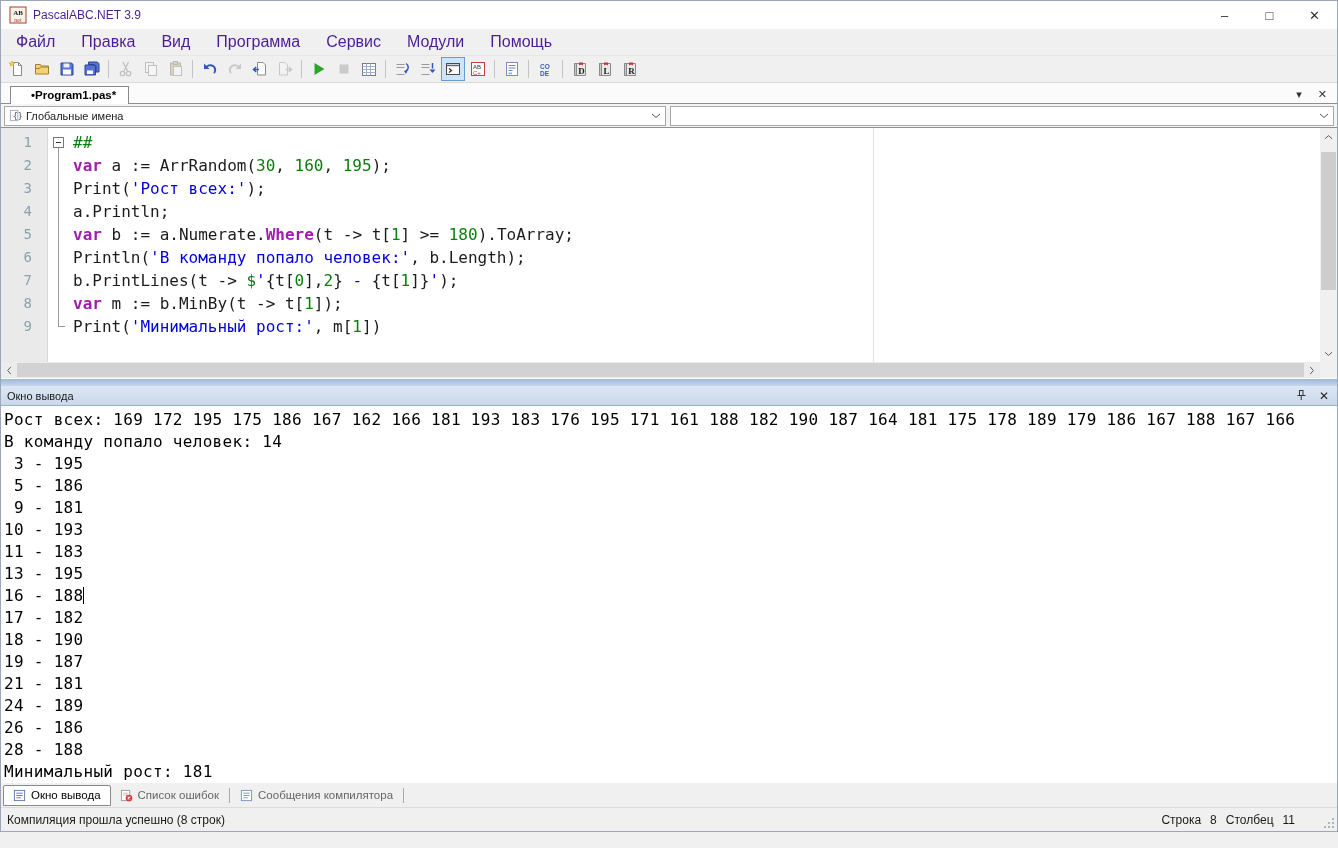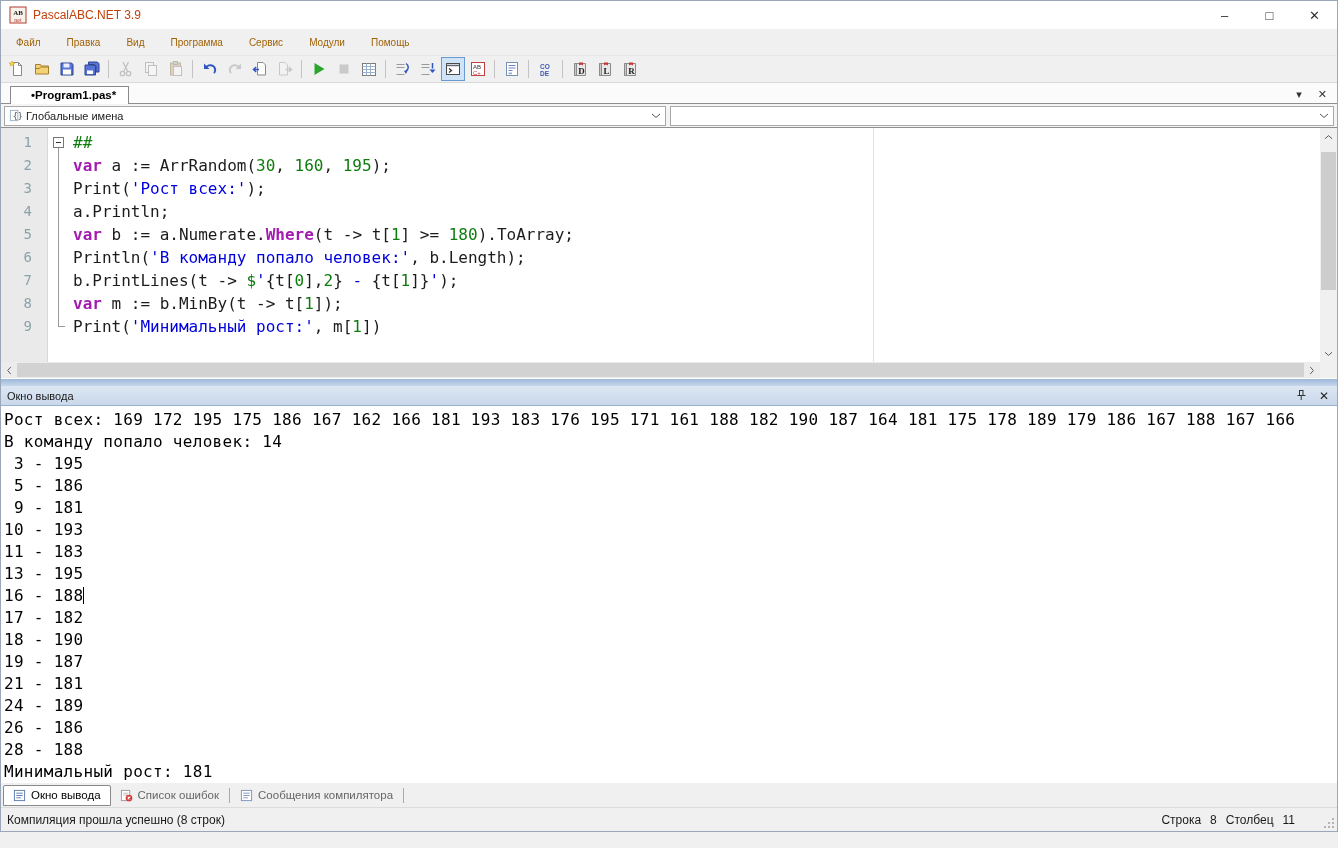--- a/index.html
+++ b/index.html
@@ -3,27 +3,27 @@
 <meta charset="utf-8">
 <style>
   * { margin:0; padding:0; box-sizing:border-box; }
   html,body { width:1338px; height:848px; overflow:hidden; }
   body { font-family:"Liberation Sans", sans-serif; background:#f0f0f0; color:#1a1a1a; }
   #app { width:1338px; height:832px; display:flex; flex-direction:column; border:1px solid #9aa7b8; }
 
   
   #titlebar { height:28px; background:#fff; display:flex; align-items:center; flex:0 0 auto; }
   #app-icon { margin:0 6px 0 8px; display:flex; }
-  #title-text { font-size:12px; color:#c2410c; }
+  #title-text { font-size:12px; color:#4c1d95; }
   #win-controls { margin-left:auto; display:flex; height:100%; }
   .win-btn { width:45px; display:flex; align-items:center; justify-content:center; font-size:13px; color:#333; }
 
   
   #menubar { height:26px; background:#f0f0f0; display:flex; align-items:center; padding-left:2px; flex:0 0 auto; }
-  .menu-item { padding:5px 13px; font-size:10px; color:#a16207; }
+  .menu-item { padding:5px 13px; font-size:16px; color:#4c1d95; }
 
   
   #toolbar { height:28px; background:#f0f0f0; border-top:1px solid #e6e6e6; border-bottom:1px solid #dadada; display:flex; align-items:center; padding-left:3px; flex:0 0 auto; }
   .tb-btn { width:24px; height:24px; display:flex; align-items:center; justify-content:center; margin:0 0.5px; border:1px solid transparent; }
   .tb-btn svg { display:block; }
   .tb-btn.disabled { opacity:.55; }
   .tb-btn.active { border:1px solid #6a9bd0; background:#cfe4f7; }
   .tb-sep { width:1px; height:18px; background:#c3c3c3; margin:0 4px; }
 
   

